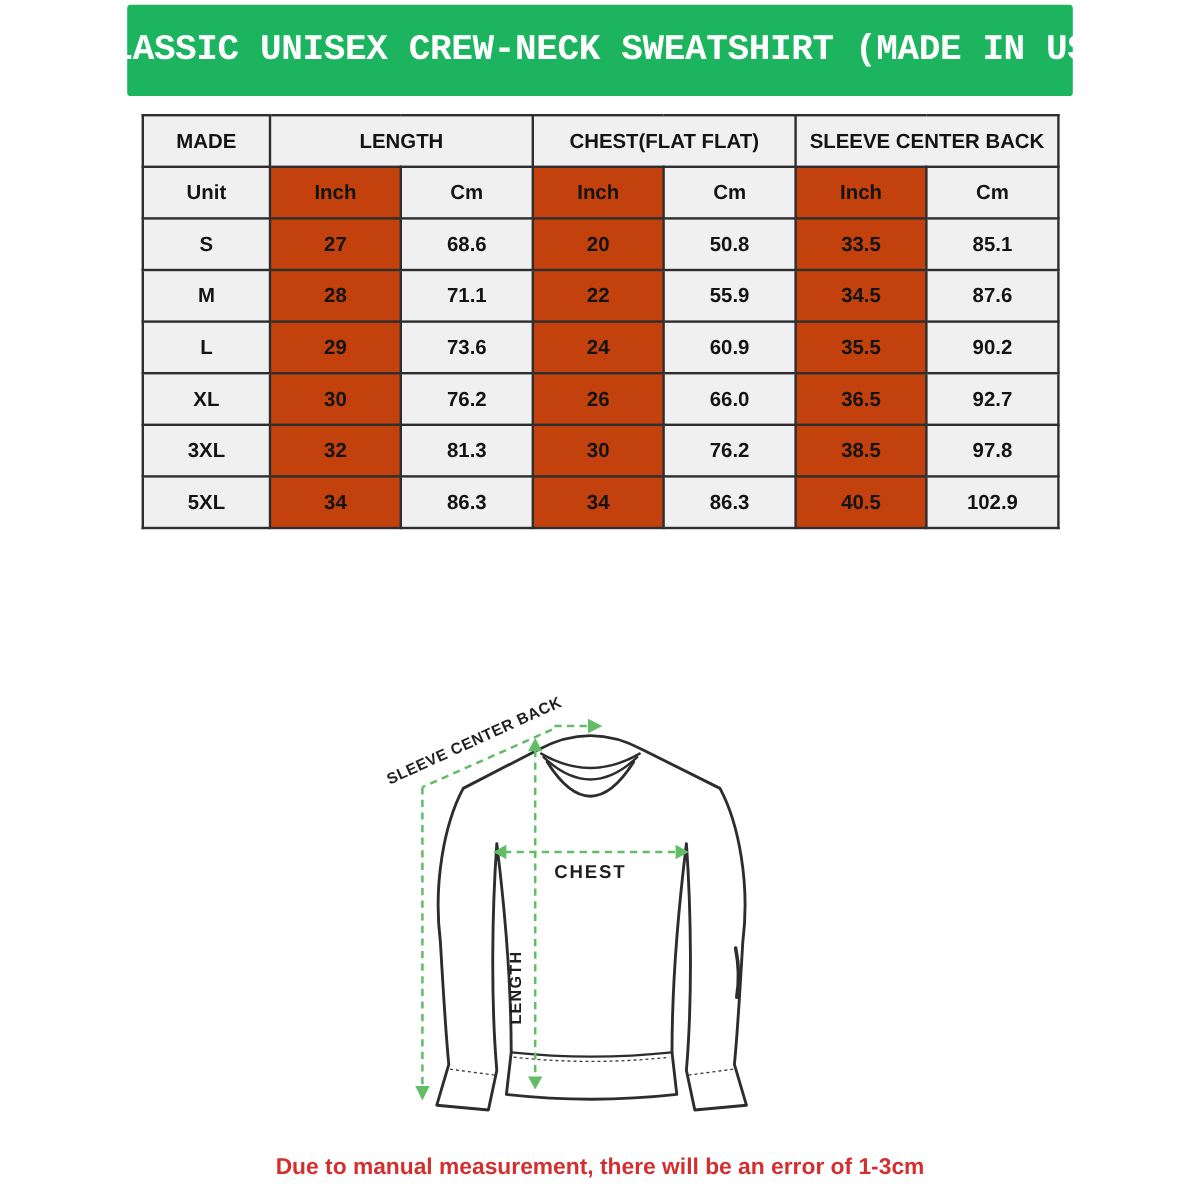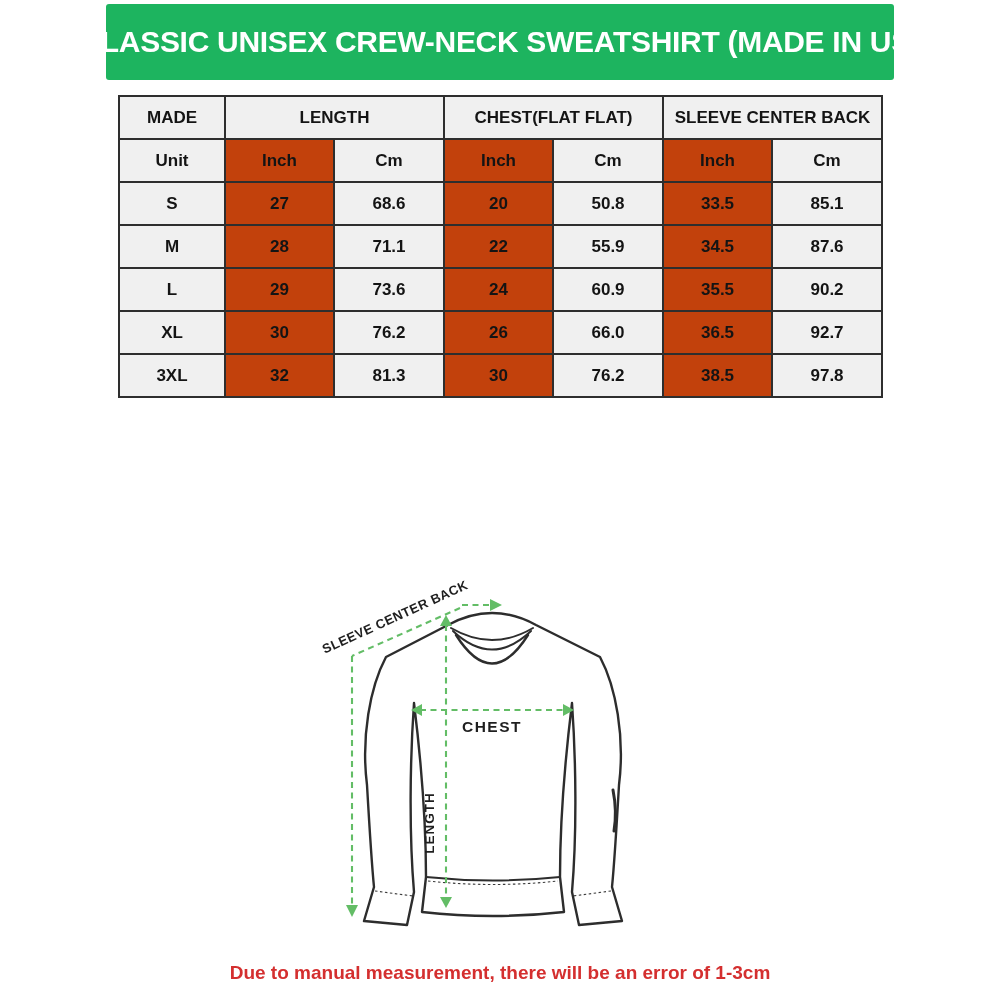--- a/index.html
+++ b/index.html
@@ -31,21 +31,21 @@
   .diagram{position:absolute;left:310px;top:575px;width:380px;height:370px;}
   
   .footer-note{
     position:absolute;left:0;top:950px;width:1000px;text-align:center;
     font-weight:bold;font-size:19px;margin-top:12px;
   }
 </style>
 </head>
 <body>
 
-<div class="banner" style="background: rgb(29, 180, 95);">
+<div class="banner" style="background: rgb(29, 180, 95); font-family: Liberation Mono, monospace;">
   <div class="banner-title" style="color: rgb(255, 255, 255);">CLASSIC UNISEX CREW-NECK SWEATSHIRT (MADE IN US)</div>
 </div>
 
 <table class="size-table">
   <colgroup>
     <col style="width:106px">
       <col style="width:109px">
       <col style="width:110px">
     <col style="width:109px">
       <col style="width:110px">
@@ -108,20 +108,29 @@
       </tr>
       <tr>
         <td class="gray">3XL</td>
         <td class="white">32</td>
         <td class="gray">81.3</td>
         <td class="white">30</td>
         <td class="gray">76.2</td>
         <td class="white">38.5</td>
         <td class="gray">97.8</td>
       </tr>
+      <tr>
+        <td class="gray">5XL</td>
+        <td class="white">34</td>
+        <td class="gray">86.3</td>
+        <td class="white">34</td>
+        <td class="gray">86.3</td>
+        <td class="white">40.5</td>
+        <td class="gray">102.9</td>
+      </tr>
     </tbody>
 </table>
 
 <svg class="diagram" viewBox="0 0 380 370" xmlns="http://www.w3.org/2000/svg">
 
   <g stroke="#2d2d2d" stroke-width="2.4" fill="#ffffff" stroke-linejoin="round" stroke-linecap="round">
     <path d="M138,50
              L76,82
              C60,112 51,162 57,210
              C60,262 62,292 64,312

